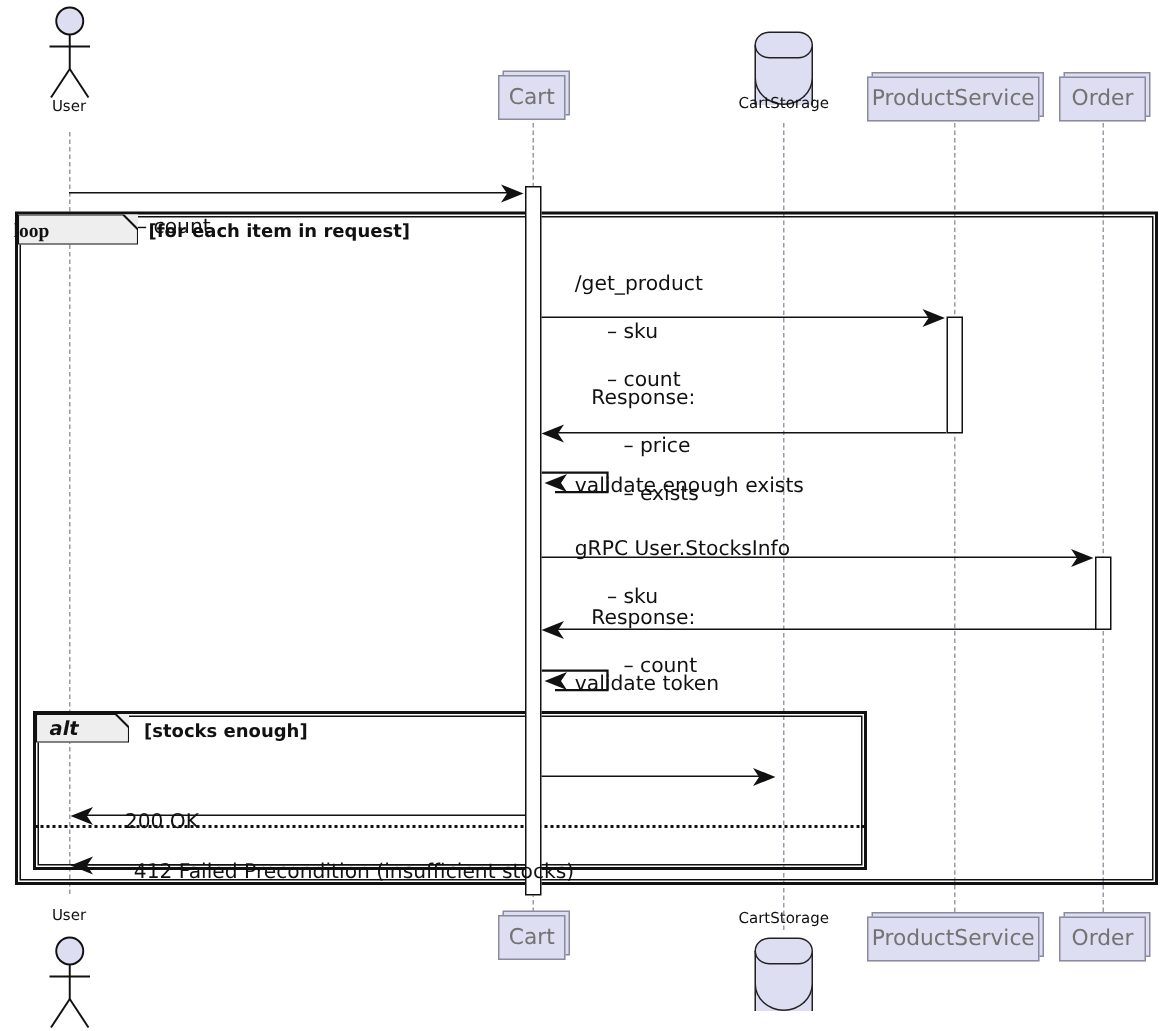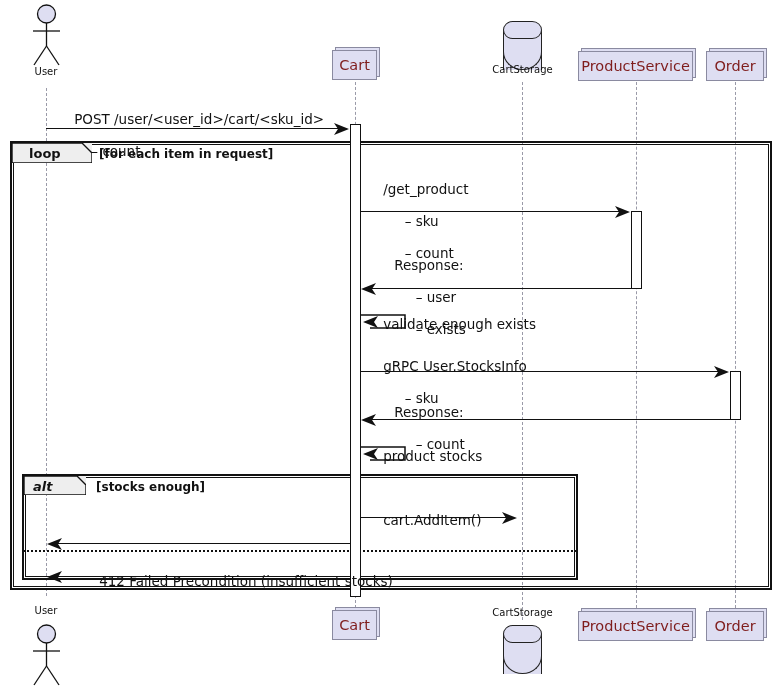--- a/index.html
+++ b/index.html
@@ -4,21 +4,21 @@
 <style>
   html,body{margin:0;padding:0;background:#ffffff;}
   body{font-family:"DejaVu Sans","Liberation Sans",sans-serif;}
   #canvas{position:relative;width:779px;height:687px;background:#ffffff;overflow:hidden;}
 
   
   .pbox{
     position:absolute;box-sizing:border-box;
     background:#DEDEF2;border:1px solid #8a8aa0;
     display:flex;align-items:center;justify-content:center;
-    font-size:14.5px;color:#7f1d1d;white-space:nowrap;
+    font-size:14.5px;color:#737373;white-space:nowrap;
     box-shadow:3px -3px 0 -1px #DEDEF2, 3px -3px 0 0 #8a8aa0;
     z-index:6;
   }
   .actor-wrap{position:absolute;z-index:6;}
   .actor-label{
     position:absolute;font-size:10px;color:#111;white-space:nowrap;
     text-align:center;z-index:6;
   }
   .cyl-wrap{position:absolute;z-index:6;}
   .cyl-body{
@@ -124,41 +124,41 @@
   </div>
 
   <div class="frag" style="left:10px;top:141px;width:762px;height:449px;">
     <div class="frag-inner"></div>
   </div>
   <div class="frag-tab" style="left:12px;top:143px;width:80px;height:20px;">
     <svg width="80" height="20" viewBox="0 0 80 20">
       <path d="M0,0 L70,0 L80,10 L80,20 L0,20 Z" fill="#EEEEEE" stroke="#111" stroke-width="1.4"></path>
     </svg>
   </div>
-  <div class="frag-tab-label" style="left:29px;top:146px;">loop</div>
+  <div class="frag-tab-label" style="left:9px;top:146px;font-family:Liberation Serif, serif;">loop</div>
   <div class="frag-cond" style="left:99px;top:147px;">[for each item in request]</div>
 
   <div class="frag" style="left:22px;top:474px;width:556px;height:106px;">
     <div class="frag-inner"></div>
   </div>
   <div class="frag-tab" style="left:24px;top:476px;width:62px;height:19px;">
     <svg width="62" height="19" viewBox="0 0 62 19">
       <path d="M0,0 L53,0 L62,9 L62,19 L0,19 Z" fill="#EEEEEE" stroke="#111" stroke-width="1.4"></path>
     </svg>
   </div>
   <div class="frag-tab-label" style="left:33px;top:479px;font-style:italic;">alt</div>
   <div class="frag-cond" style="left:96px;top:480px;">[stocks enough]</div>
   <div class="frag-divider" style="left:24px;top:550px;width:552px;"></div>
 
   <div class="activation" style="left:350px;top:124px;height:473px;"></div>
   <div class="activation" style="left:631px;top:211px;height:78px;"></div>
   <div class="activation" style="left:730px;top:371px;height:49px;"></div>
 
   <div class="msg-text" style="left:57px;top:95px;">
-    <span>POST /user/&lt;user_id&gt;/cart/&lt;sku_id&gt;</span><br>
+    <br>
     <span>    – count</span>
   </div>
   <div class="msg-line" style="left:46px;top:128px;width:299px;"></div>
   <div class="arrow-head" style="left:332px;top:121px;">
     <svg width="18" height="14" viewBox="0 0 18 14">
         <path d="M2,1 L17,7 L2,13 L6,7 Z" fill="#111"></path>
       </svg>
   </div>
 
   <div class="msg-text" style="left:366px;top:165px;">
@@ -168,21 +168,21 @@
   </div>
   <div class="msg-line" style="left:360px;top:211px;width:262px;"></div>
   <div class="arrow-head" style="left:613px;top:204px;">
     <svg width="18" height="14" viewBox="0 0 18 14">
         <path d="M2,1 L17,7 L2,13 L6,7 Z" fill="#111"></path>
       </svg>
   </div>
 
   <div class="msg-text" style="left:377px;top:241px;">
     <span>Response:</span><br>
-    <span>     – user</span><br>
+    <span>     – price</span><br>
     <span>     – exists</span>
   </div>
   <div class="msg-line" style="left:372px;top:288px;width:259px;"></div>
   <div class="arrow-head" style="left:360px;top:281px;">
     <svg width="18" height="14" viewBox="0 0 18 14">
         <path d="M16,1 L1,7 L16,13 L12,7 Z" fill="#111"></path>
       </svg>
   </div>
 
   <div class="msg-text" style="left:366px;top:300px;">
@@ -211,47 +211,47 @@
     <span>     – count</span>
   </div>
   <div class="msg-line" style="left:372px;top:419px;width:358px;"></div>
   <div class="arrow-head" style="left:360px;top:412px;">
     <svg width="18" height="14" viewBox="0 0 18 14">
         <path d="M16,1 L1,7 L16,13 L12,7 Z" fill="#111"></path>
       </svg>
   </div>
 
   <div class="msg-text" style="left:366px;top:432px;">
-    <span>product stocks</span>
+    <span>validate token</span>
   </div>
   <div class="selfcall" style="left:360px;top:446px;">
     <svg width="60" height="16" viewBox="0 0 60 16">
       <path d="M1,1 L45,1 L45,14 L10,14" fill="none" stroke="#111" stroke-width="1.5"></path>
       <path d="M18,8 L3,14 L18,20 L14,14 Z" transform="translate(0,-6)" fill="#111"></path>
     </svg>
   </div>
 
-  <div class="msg-text" style="left:366px;top:496px;">
-    <span>cart.AddItem()</span>
-  </div>
   <div class="msg-line" style="left:360px;top:517px;width:148px;"></div>
   <div class="arrow-head" style="left:500px;top:510px;">
     <svg width="18" height="14" viewBox="0 0 18 14">
         <path d="M2,1 L17,7 L2,13 L6,7 Z" fill="#111"></path>
       </svg>
   </div>
 
+  <div class="msg-text" style="left:66px;top:524px;">
+    <span>200 OK</span>
+  </div>
   <div class="msg-line" style="left:58px;top:543px;width:292px;"></div>
   <div class="arrow-head" style="left:46px;top:536px;">
     <svg width="18" height="14" viewBox="0 0 18 14">
         <path d="M16,1 L1,7 L16,13 L12,7 Z" fill="#111"></path>
       </svg>
   </div>
 
-  <div class="msg-text" style="left:82px;top:557px;">
+  <div class="msg-text" style="left:72px;top:557px;">
     <span>412 Failed Precondition (insufficient stocks)</span>
   </div>
   <div class="msg-line" style="left:58px;top:576px;width:292px;"></div>
   <div class="arrow-head" style="left:46px;top:569px;">
     <svg width="18" height="14" viewBox="0 0 18 14">
         <path d="M16,1 L1,7 L16,13 L12,7 Z" fill="#111"></path>
       </svg>
   </div>
 
   <div class="actor-label" style="left:16px;top:605px;width:60px;">User</div>

